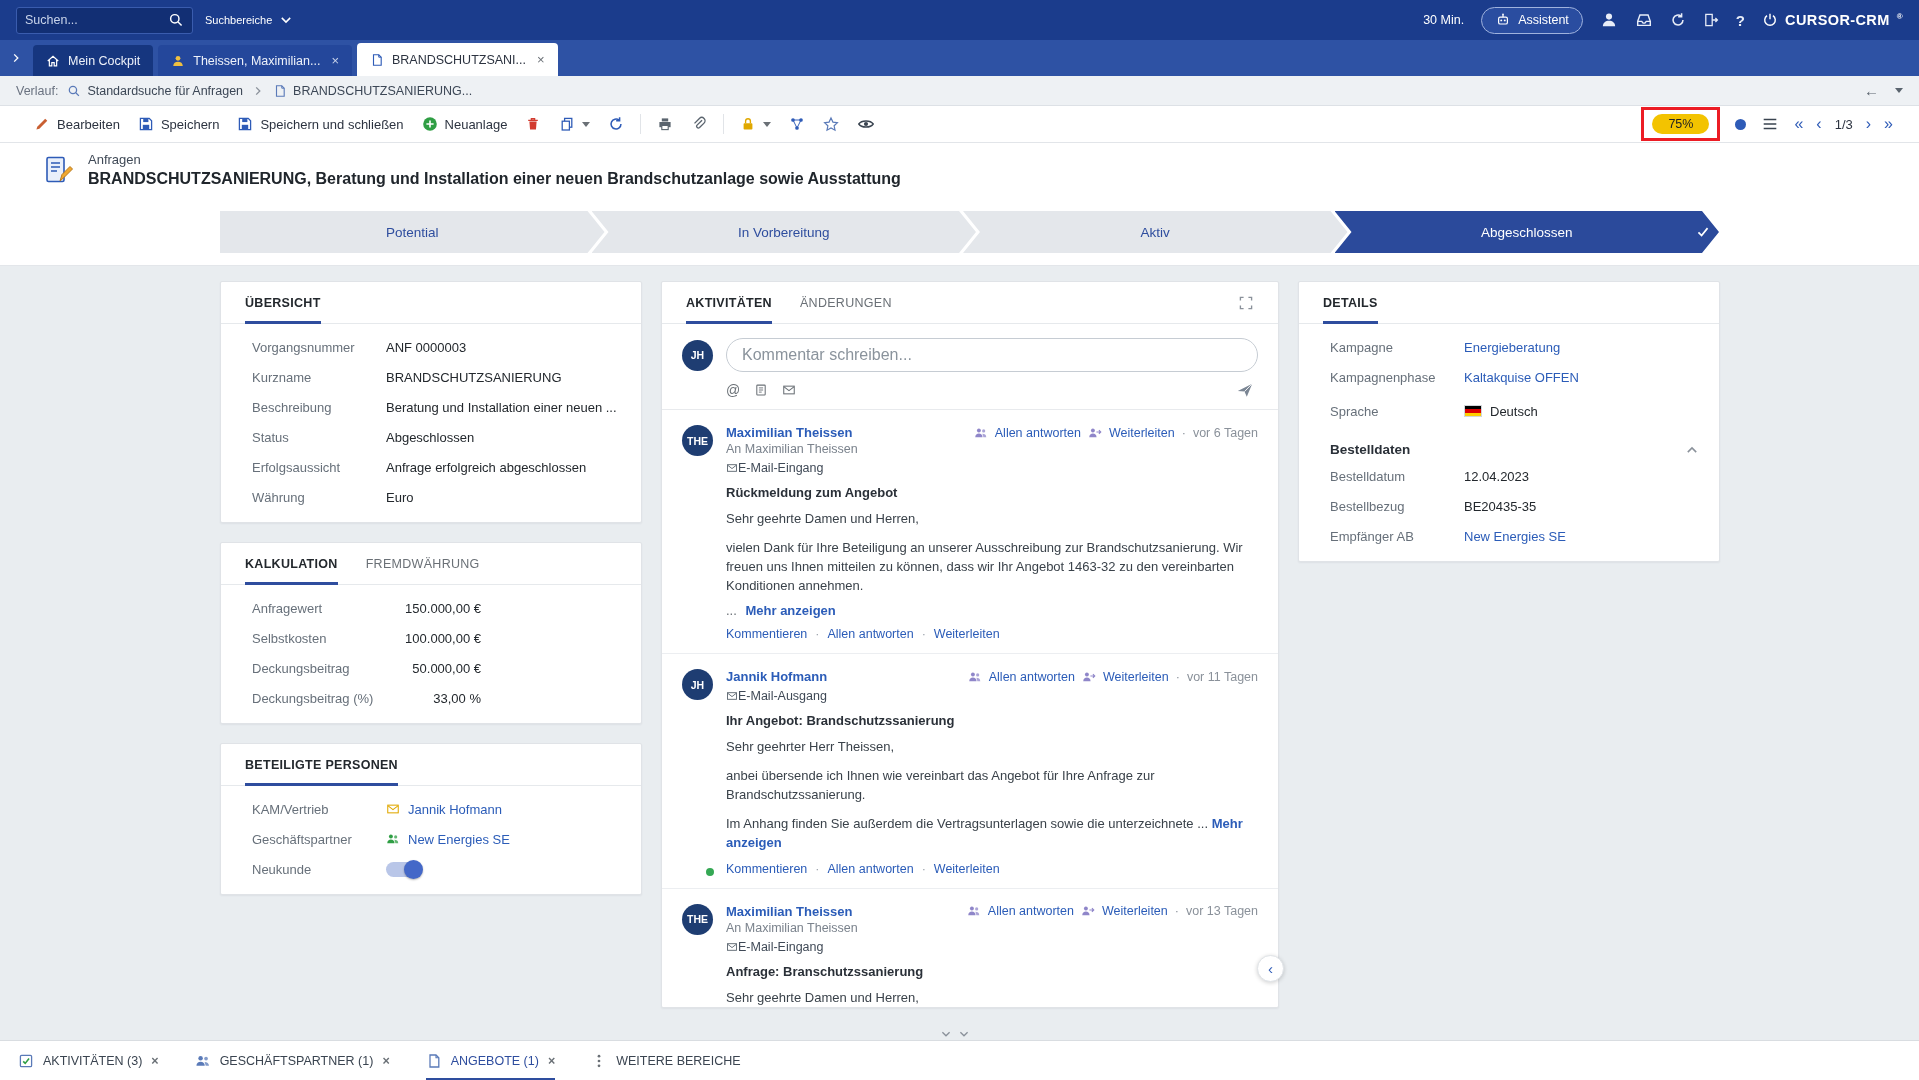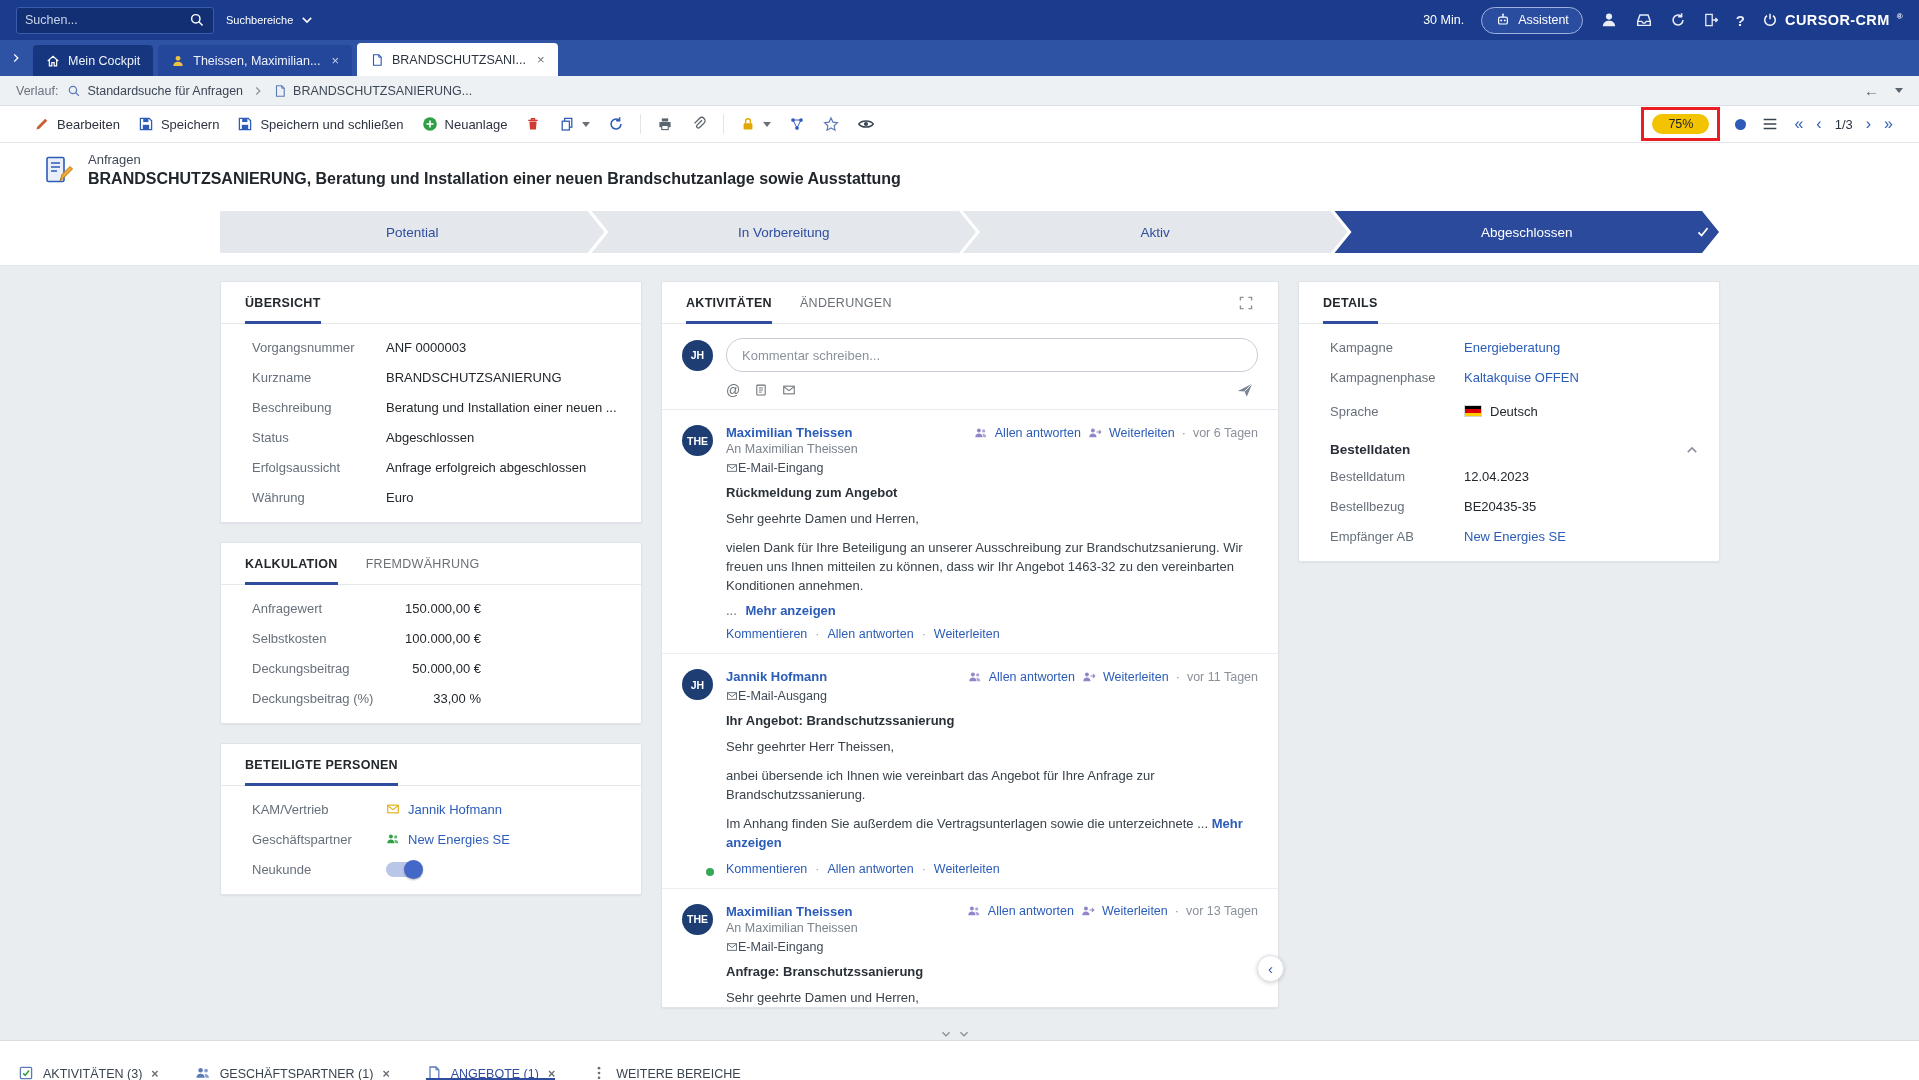--- a/index.html
+++ b/index.html
@@ -4,21 +4,21 @@
 <style>
 *{margin:0;padding:0;box-sizing:border-box}
 html,body{width:1919px;height:1080px;overflow:hidden}
 body{font-family:"Liberation Sans",sans-serif;background:#e9edf0;color:#23282d;font-size:13px}
 .app{position:relative;width:1919px;height:1080px}
 svg.ic{display:inline-block;vertical-align:middle;flex:none}
 .ic12{width:12px;height:12px}.ic14{width:14px;height:14px}.ic16{width:16px;height:16px}.ic18{width:18px;height:18px}
 .caret{display:inline-block;width:0;height:0;border-left:4px solid transparent;border-right:4px solid transparent;border-top:5px solid currentColor}
 
 .topbar{height:40px;background:#1b3c8c;display:flex;align-items:center;padding:0 16px;color:#fff;gap:12px}
-.search-box{display:flex;align-items:center;background:#122f74;border:1px solid #3a5cae;border-radius:3px;height:27px;width:198px;padding:0 8px}
+.search-box{display:flex;align-items:center;background:#122f74;border:1px solid #3a5cae;border-radius:3px;height:27px;width:177px;padding:0 8px}
 .search-box input{flex:1;background:transparent;border:0;outline:none;color:#fff;font:inherit;font-size:12.5px;min-width:0}
 .search-box input::placeholder{color:#c9d4ea}
 .scope{display:flex;align-items:center;gap:7px;font-size:11px;cursor:pointer}
 .topbar-right{margin-left:auto;display:flex;align-items:center;gap:17px}
 .timer{font-size:12.5px}
 .assistant{display:flex;align-items:center;gap:7px;border:1px solid #9fb2dd;background:#2a4da0;border-radius:14px;height:27px;padding:0 13px;font-size:12.5px;cursor:pointer}
 .tb-ic{color:#e8edf8;cursor:pointer;display:flex;align-items:center}
 .help{font-weight:bold;font-size:15px}
 .brand{display:flex;align-items:center;gap:7px;font-weight:bold;font-size:14.5px;letter-spacing:.4px}
 .brand sup{font-size:8px;margin-top:-8px}
@@ -78,21 +78,21 @@
 a.lnk{color:#2b5cb8;text-decoration:none;cursor:pointer}
 .linkval{display:flex;align-items:center;gap:8px}
 .toggle{width:36px;height:15px;border-radius:8px;background:#b9c6e8;position:relative;cursor:pointer}
 .toggle i{position:absolute;right:-1px;top:-2px;width:19px;height:19px;border-radius:50%;background:#4468c8;box-shadow:0 1px 2px rgba(0,0,0,.3)}
 
 .act-card{height:727px;display:flex;flex-direction:column;overflow:hidden}
 .composer{padding:14px 20px 9px;display:flex;gap:13px;align-items:center}
 .avatar{width:31px;height:31px;border-radius:50%;background:#1e3d72;color:#fff;font-size:10.5px;font-weight:bold;display:flex;align-items:center;justify-content:center;flex:none}
 .avwrap{position:relative;flex:none}
 .presence{position:absolute;right:-3px;bottom:-2px;width:12px;height:12px;border-radius:50%;background:#35a854;border:2px solid #fff}
-.cinput{flex:1;height:34px;border:1px solid #c6ccd3;border-radius:17px;padding:0 15px;font:inherit;font-size:13px;color:#4d7c0f;outline:none;min-width:0}
+.cinput{flex:1;height:34px;border:1px solid #c6ccd3;border-radius:17px;padding:0 15px;font:inherit;font-size:16px;color:#4d7c0f;outline:none;min-width:0}
 .cinput::placeholder{color:#8a939c}
 .ctools{display:flex;align-items:center;padding:0 24px 10px 64px;color:#6a7076}
 .ctools .grp{display:flex;gap:14px;align-items:center}
 .ctools .at{font-size:14px;cursor:pointer}
 .ctools .send{margin-left:auto;color:#7b8694;cursor:pointer;display:flex}
 .feed{flex:1;overflow:hidden;border-top:1px solid #e8eaed}
 .fitem{display:flex;gap:13px;padding:15px 20px 12px;border-bottom:1px solid #eceef1}
 .fbody{flex:1;min-width:0}
 .frow1{display:flex;align-items:center}
 .author{color:#2b5cb8;font-weight:bold;font-size:13px;cursor:pointer}
@@ -115,21 +115,21 @@
 .sechead{display:flex;align-items:center;padding:16px 20px 4px 31px;font-weight:bold;color:#2a3038;font-size:13.5px}
 .sechead .up{margin-left:auto;color:#8a919a;cursor:pointer;display:flex}
 .flag{width:18px;height:12px;display:inline-block;border:1px solid #d2d6da;flex:none}
 .flag div{height:33.34%}
 
 .floatbtn{position:absolute;right:-5px;bottom:26px;width:27px;height:27px;border-radius:50%;background:#fff;border:1px solid #dfe3e7;box-shadow:0 1px 4px rgba(0,0,0,.18);display:flex;align-items:center;justify-content:center;color:#2e5bb7;font-size:15px;cursor:pointer}
 .scrollhints{position:absolute;left:940px;top:762px;display:flex;gap:6px;color:#8a919a}
 .scrollhints span{cursor:pointer;display:flex}
 
 .bottombar{position:absolute;left:0;right:0;bottom:0;height:40px;background:#fff;border-top:1px solid #d9dde1;display:flex;align-items:center;padding:0 18px;gap:36px}
-.btab{display:flex;align-items:flex-end;gap:9px;height:40px;font-size:12.5px;color:#3a4450;position:relative;cursor:pointer;white-space:nowrap}
+.btab{display:flex;align-items:center;gap:9px;height:40px;font-size:12.5px;color:#3a4450;position:relative;cursor:pointer;white-space:nowrap}
 .btab .x{color:#6a7076;font-size:12.5px;font-weight:bold;cursor:pointer}
 .btab.on{color:#2e4d9e}
 .btab.on::after{content:"";position:absolute;left:0;right:0;bottom:0;height:3px;background:#2e4d9e}
 .btab .bic{display:flex;color:#5a7ab8}
 </style>
 </head>
 <body>
 
 <svg width="0" height="0" style="position:absolute">
 <defs>

